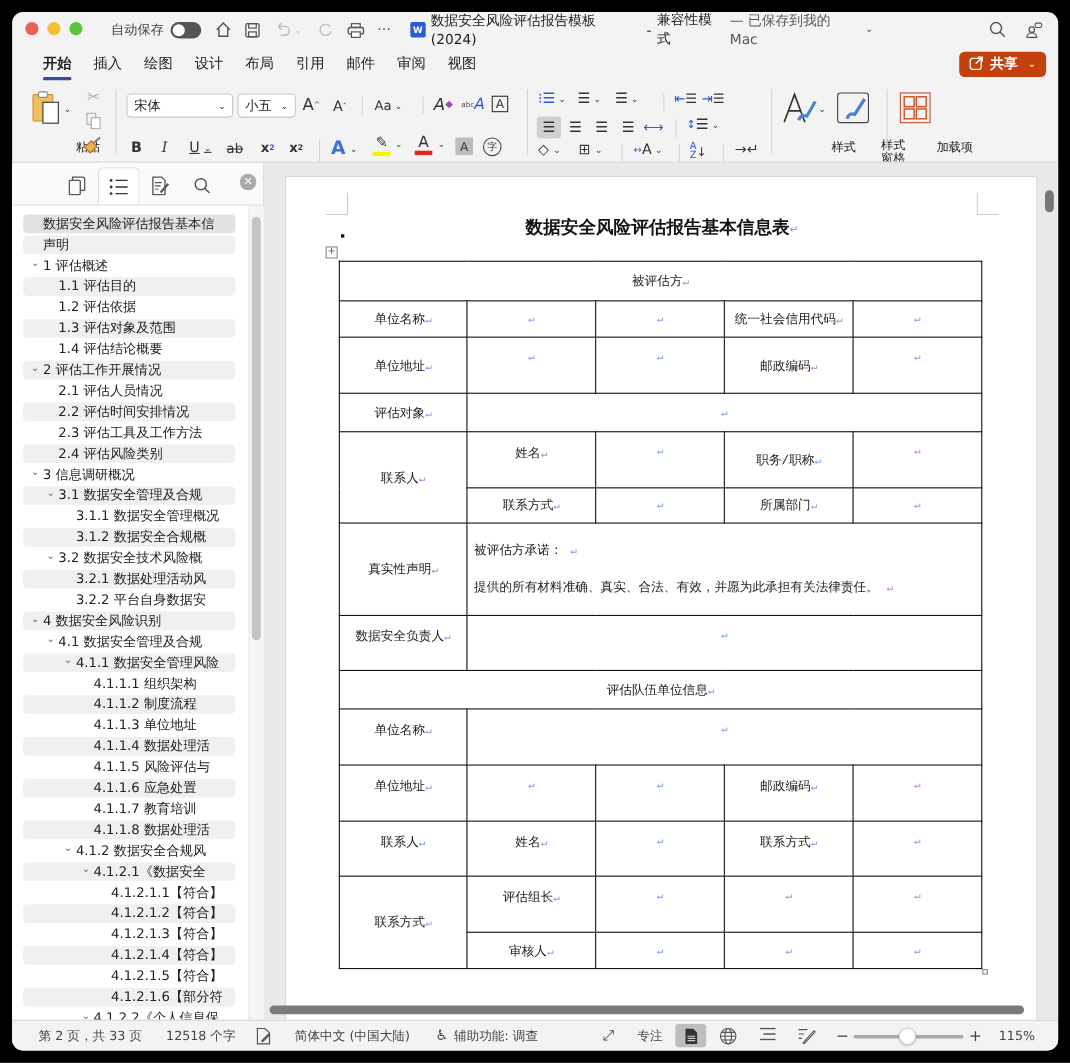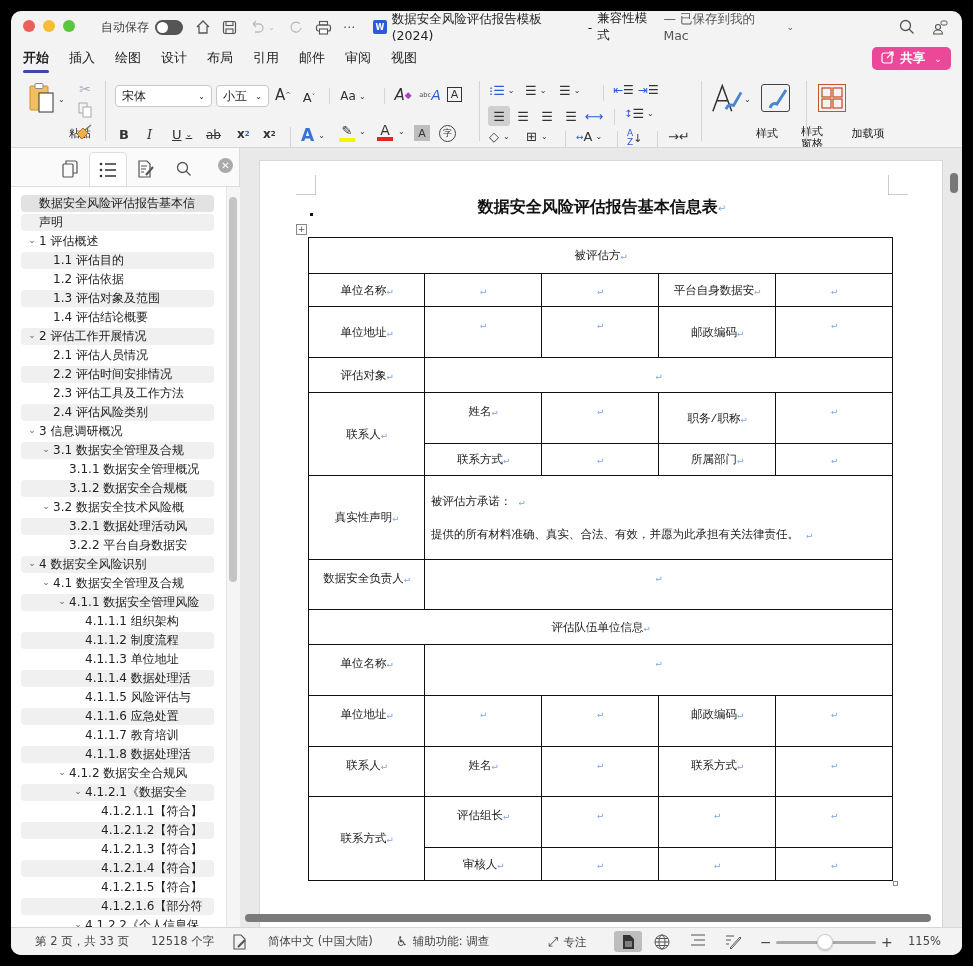--- a/index.html
+++ b/index.html
@@ -16,23 +16,23 @@
 .toggle::after { content: ""; position: absolute; left: 2px; top: 2px; width: 11px; height: 11px; border-radius: 50%; background: #fff; }
 .icon-btn { color: #555; font-size: 15px; }
 .doc-title { position: absolute; left: 362px; top: 6px; height: 20px; display: flex; align-items: center; font-size: 12.5px; color: #222; gap: 5px; }
 .doc-title .w-icon { width: 14px; height: 14px; background: #2b5bd7; color: #fff; font-size: 8px; font-weight: bold; display: flex; align-items: center; justify-content: center; border-radius: 2px; }
 .doc-title .saved { color: #555; }
 
 
 .tabs { position: absolute; left: 12px; top: 36px; display: flex; gap: 0; }
 .tab { padding: 0 10px; height: 22px; font-size: 13px; color: #222; position: relative; display: flex; align-items: center; }
 .tab:first-child { padding-left: 0; }
-.tab.active { font-weight: bold; }
+.tab.active { font-weight: bold; margin-left: 16px; }
 .tab.active::after { content: ""; position: absolute; left: 0; right: 10px; bottom: -4px; height: 3px; background: #3b4ba0; border-radius: 2px; }
-.share-btn { position: absolute; left: 861px; top: 36px; width: 79px; height: 23px; background: #ec4899; border-radius: 5px; color: #fff; font-weight: bold; font-size: 12.5px; display: flex; align-items: center; justify-content: center; gap: 5px; }
+.share-btn { position: absolute; left: 861px; top: 36px; width: 79px; height: 23px; background: #c2410c; border-radius: 5px; color: #fff; font-weight: bold; font-size: 12.5px; display: flex; align-items: center; justify-content: center; gap: 5px; }
 
 
 .ribbon { position: absolute; left: 0; top: 64px; width: 951px; height: 72px; }
 .r-el { position: absolute; display: flex; align-items: center; justify-content: center; color: #333; }
 .vsep { position: absolute; width: 1px; background: #d4d4d4; }
 .select { position: absolute; height: 22px; background: #fff; border: 1px solid #c8c8c8; border-radius: 4px; display: flex; align-items: center; padding: 0 6px; font-size: 12px; justify-content: space-between; }
 .lbl { position: absolute; font-size: 11px; color: #222; text-align: center; margin-left: 36px; }
 
 
 .main { position: absolute; left: 0; top: 136px; width: 951px; height: 780px; background: #e9e9e9; border-top: 1px solid #d6d6d6; }
@@ -469,21 +469,21 @@
               <col style="width:117px">
             </colgroup>
           <tbody>
               <tr style="height:36px">
             <td colspan="5" class="mid"><span>被评估方</span><span class="pmark">↵</span></td>
           </tr>
           <tr style="height:33px">
             <td class="mid"><span>单位名称</span><span class="pmark">↵</span></td>
             <td class="mid"><span class="pmark">↵</span></td>
             <td class="mid"><span class="pmark">↵</span></td>
-            <td class="mid"><span>平台自身数据安</span><span class="pmark">↵</span></td>
+            <td class="mid"><span>统一社会信用代码</span><span class="pmark">↵</span></td>
             <td class="mid"><span class="pmark">↵</span></td>
           </tr>
           <tr style="height:51px">
             <td class="mid"><span>单位地址</span><span class="pmark">↵</span></td>
             <td><span class="pmark">↵</span></td>
             <td><span class="pmark">↵</span></td>
             <td class="mid"><span>邮政编码</span><span class="pmark">↵</span></td>
             <td><span class="pmark">↵</span></td>
           </tr>
           <tr style="height:35px">
@@ -566,21 +566,21 @@
           <path d="M5 13 L12 6" stroke="#555" stroke-width="2.2"></path>
         </svg>
     </div>
     <div class="sb" style="left:257px">简体中文 (中国大陆)</div>
     <div class="sb" style="left:385px">
       <span style="font-size:13px">♿</span>
       <span>辅助功能: 调查</span>
     </div>
     <div class="sb" style="left:537px">
       <span style="font-size:13px">⤢</span>
-      <span style="margin-left:0">专注</span>
+      <span style="margin-left:16px">专注</span>
     </div>
     <div class="sb" style="left:603px;top:3px;width:28px;height:21px;background:#bdbdbd;border-radius:3px;justify-content:center">
       <svg width="11" height="14" viewBox="0 0 11 14">
           <path d="M0 0 H7 L11 4 V14 H0 Z" fill="#333"></path>
           <path d="M2 7 H9 M2 9 H9 M2 11 H9" stroke="#ccc"></path>
         </svg>
     </div>
     <div class="sb" style="left:643px">
       <svg width="16" height="16" viewBox="0 0 16 16">
           <circle cx="8" cy="8" r="7" fill="none" stroke="#555"></circle>

